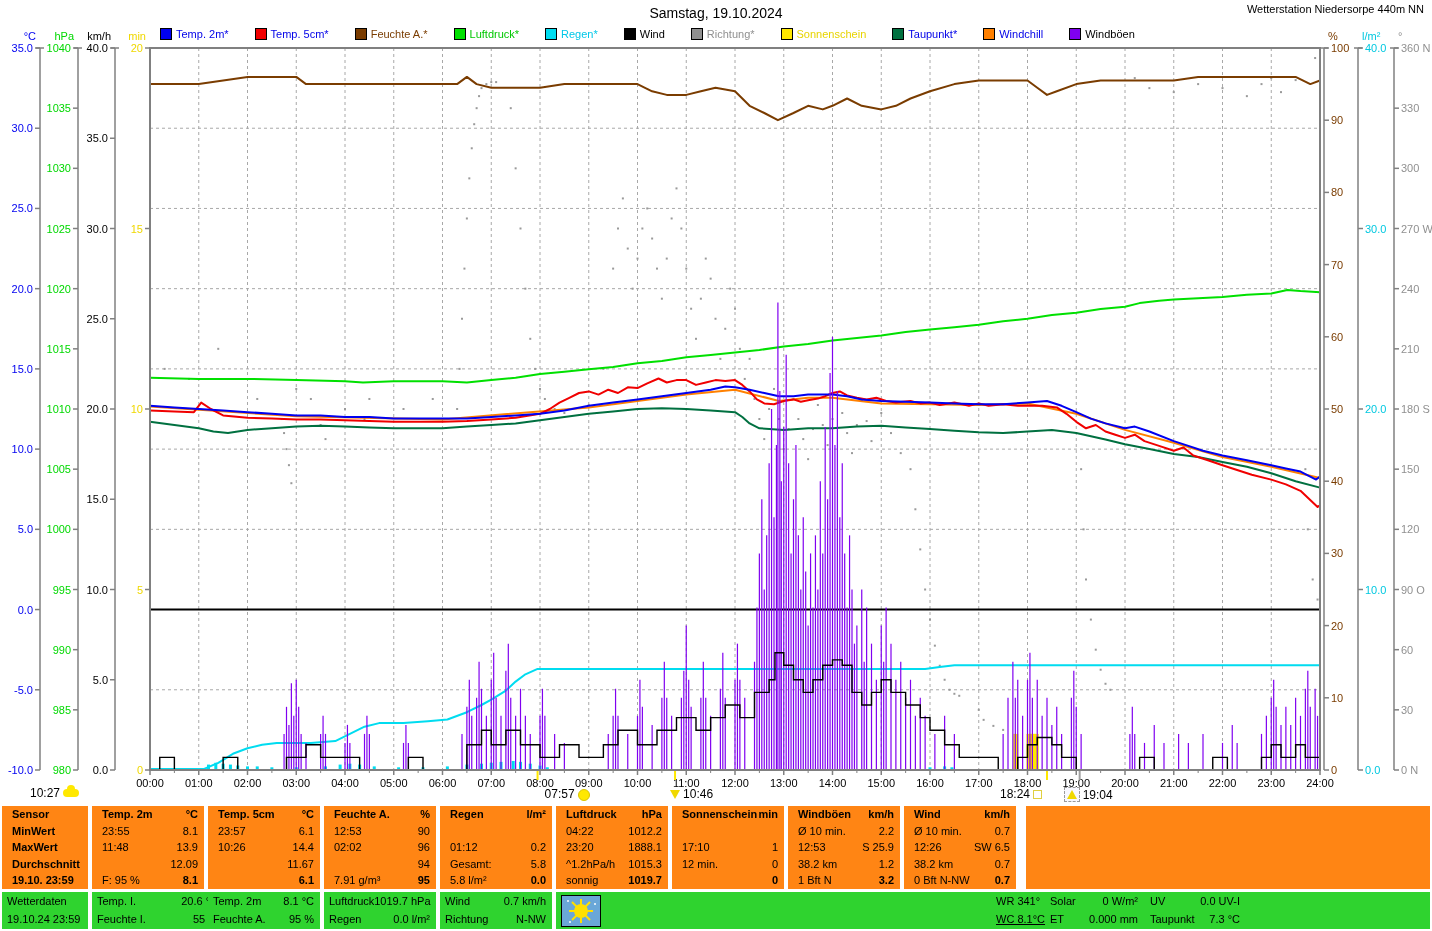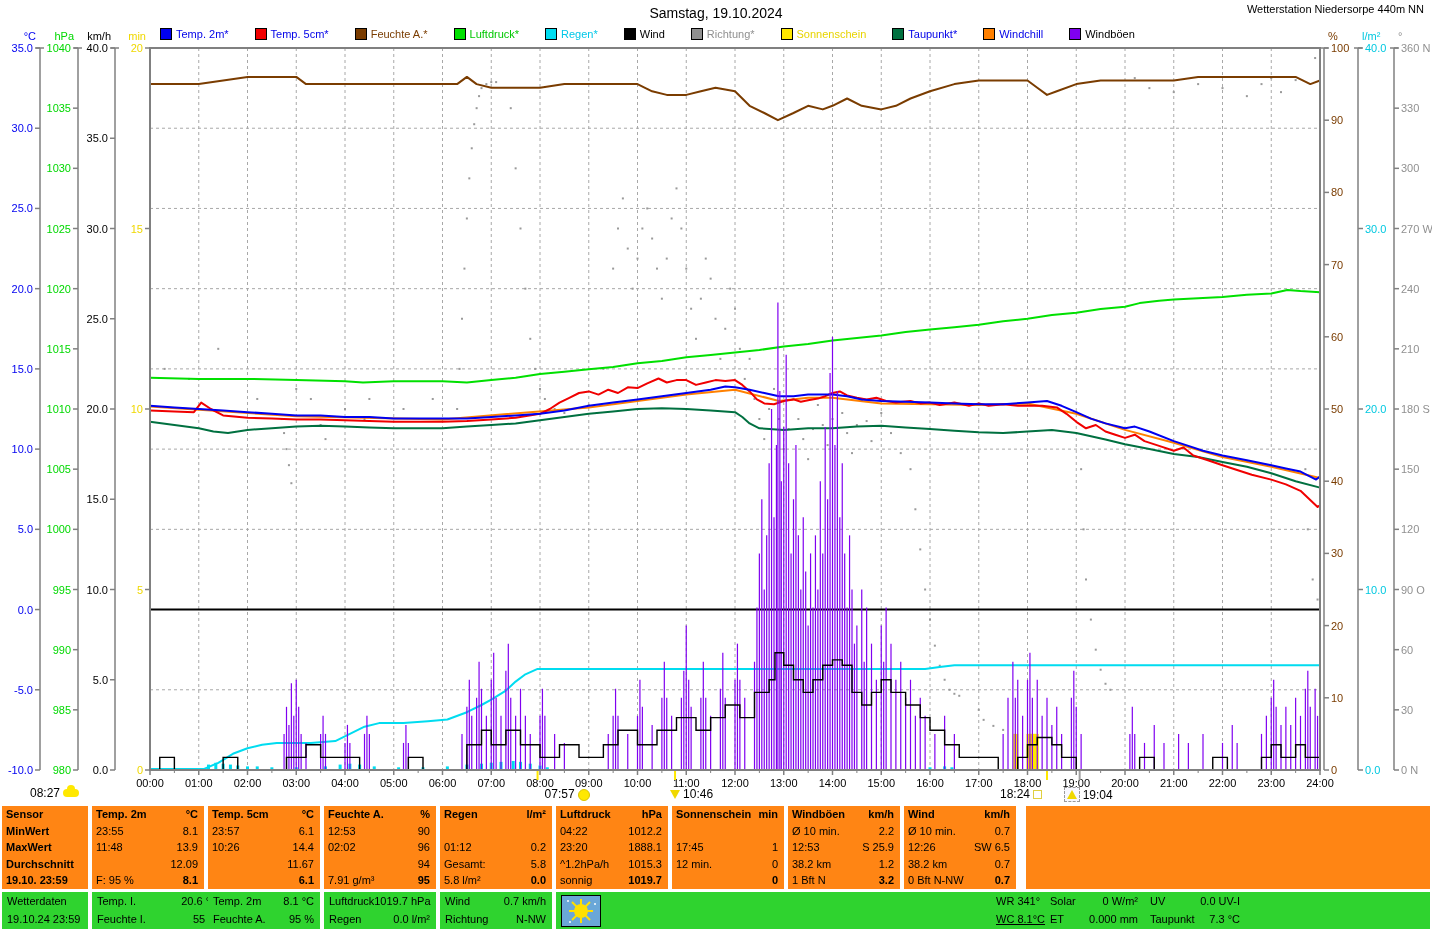--- a/index.html
+++ b/index.html
@@ -25,21 +25,21 @@
   .arr-up{display:inline-block;width:0;height:0;border-left:5px solid transparent;
           border-right:5px solid transparent;border-bottom:9px solid #f0d800;}
   .arr-dn{display:inline-block;width:0;height:0;border-left:5px solid transparent;
           border-right:5px solid transparent;border-top:9px solid #f0d800;}
   .sq{display:inline-block;width:7px;height:7px;border:1px solid #e0d040;}
   .dashbox{display:inline-flex;align-items:center;justify-content:center;
            width:14px;height:13px;border:1px dashed #9a9a9a;background:#f8f8ff;}
   #stats{position:absolute;top:806px;left:0;width:1432px;height:83px;background:#fff;font-size:11px;}
   .ocol{position:absolute;top:0;height:83px;background:#ff8514;overflow:hidden;}
   .orow{height:16.6px;line-height:16.5px;display:flex;justify-content:space-between;
-        padding:0 6px 0 4px;white-space:nowrap;color:#000;}
+        padding:0 6px 0 10px;white-space:nowrap;color:#000;}
   .orow.b{font-weight:bold;}
   .orow .v.b{font-weight:bold;}
   #statusbar{position:absolute;top:892px;left:0;width:1432px;height:37px;background:#fff;font-size:11px;}
   .gcell{position:absolute;top:0;height:37px;background:#2fd32f;overflow:hidden;}
   .grow{height:18px;line-height:18px;display:flex;justify-content:space-between;
         padding:0 6px 0 5px;white-space:nowrap;color:#000;}
   .ggroup{position:absolute;top:0;height:37px;}
   .wicon{position:absolute;left:5px;top:3px;width:38px;height:30px;border:1px solid #000;}
 </style>
 </head>
@@ -758,21 +758,21 @@
         <line x1="1320" y1="770" x2="1320" y2="775" stroke="#808080" stroke-width="1.5"></line>
         <text x="1320" y="787" text-anchor="middle" font-size="11" fill="#000">24:00</text>
       </g>
       <line x1="537.5625" y1="771" x2="537.5625" y2="780" stroke="#ffe800" stroke-width="2"></line>
       <line x1="675.0375" y1="771" x2="675.0375" y2="780" stroke="#ffe800" stroke-width="2"></line>
       <line x1="1047" y1="771" x2="1047" y2="780" stroke="#ffe800" stroke-width="2"></line>
       <line x1="1079.6625" y1="771" x2="1079.6625" y2="780" stroke="#a0a0a0" stroke-width="2"></line>
     </svg>
   <div id="annotations">
       <div class="ann" style="left: 30px; top: 786px;">
-        <span>08:27</span>
+        <span>10:27</span>
         <span class="cloud"></span>
       </div>
       <div class="ann" style="left: 544.562px; top: 787px; align-items: flex-end;">
         <span>07:57</span>
         <span class="sun-dot"></span>
       </div>
       <div class="ann" style="left: 670.038px; top: 787px;">
         <span class="arr-dn"></span>
         <span>10:46</span>
       </div>
@@ -918,21 +918,21 @@
       <div class="ocol" style="left: 672px; width: 112px; background: rgb(255, 133, 20);">
         <div class="orow b">
           <span>Sonnenschein</span>
           <span>min</span>
         </div>
         <div class="orow">
           <span></span>
           <span class="v"></span>
         </div>
         <div class="orow">
-          <span>17:45</span>
+          <span>17:10</span>
           <span class="v">1</span>
         </div>
         <div class="orow">
           <span>12 min.</span>
           <span class="v">0</span>
         </div>
         <div class="orow">
           <span></span>
           <span class="v b">0</span>
         </div>

